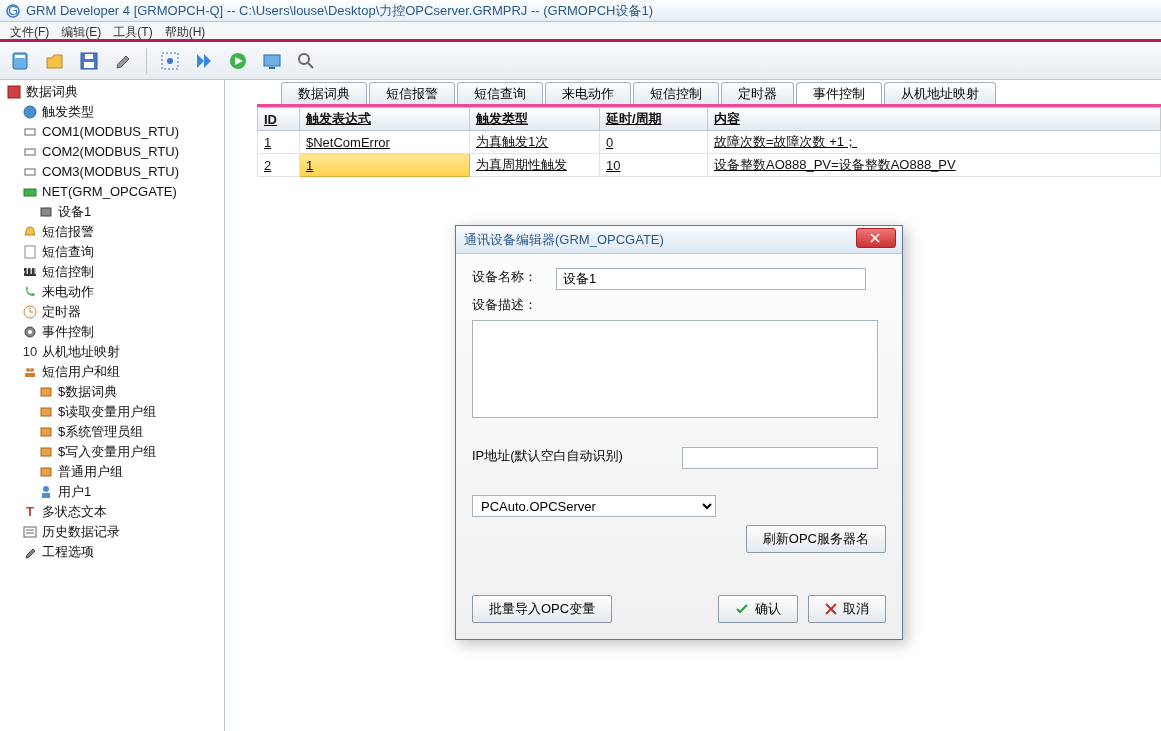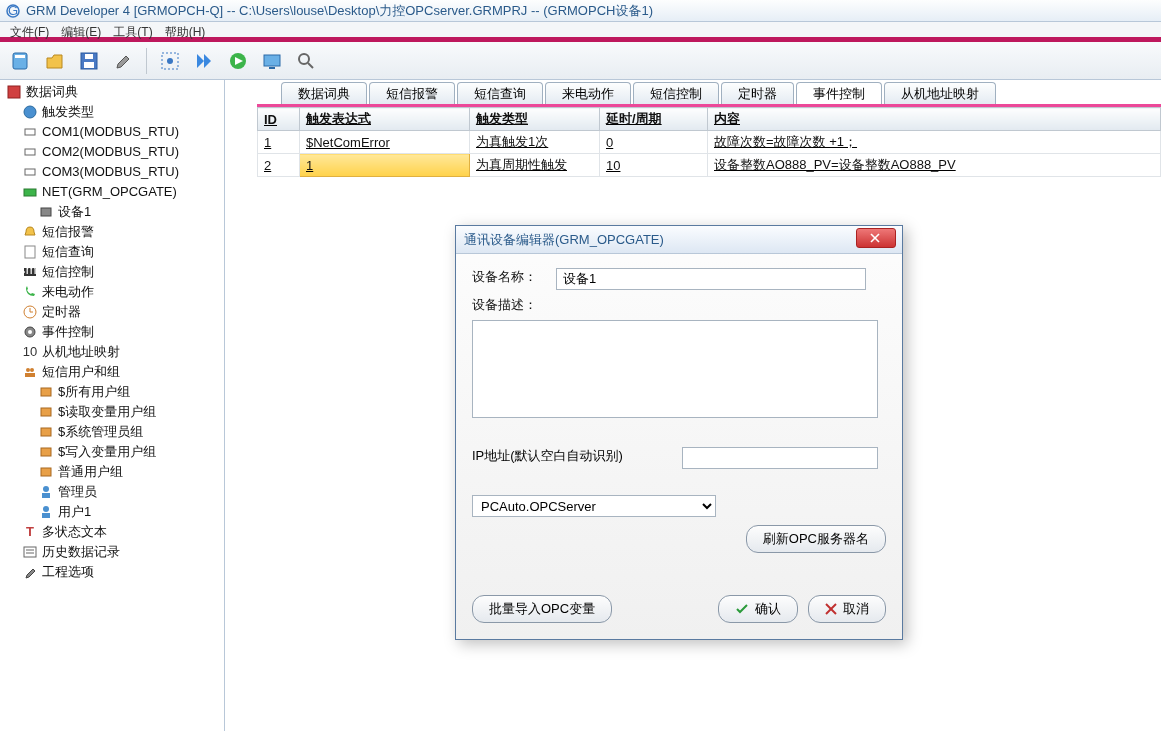--- a/index.html
+++ b/index.html
@@ -1,19 +1,19 @@
 <!DOCTYPE html>
 <html><head>
 <meta charset="utf-8">
 <style>
 * { box-sizing: border-box; margin: 0; padding: 0; font-family: "Microsoft YaHei", "SimSun", sans-serif; font-size: 13px; }
 body { background: #fff; width: 1161px; height: 731px; overflow: hidden; position: relative; }
 .titlebar { height: 22px; background: linear-gradient(#fdfefe, #e6eef6); border-bottom: 1px solid #b8c7d8; display: flex; align-items: center; padding: 0 6px; color: #2a5a8a; font-size: 12px; }
 .titlebar .icon { margin-right: 6px; }
-.menubar { height: 20px; background: #f4f6f8; border-bottom: 5px solid #be185d; display: flex; padding: 0 4px; }
+.menubar { height: 20px; background: #f4f6f8; border-bottom: 3px solid #be185d; display: flex; padding: 0 4px; }
 .menubar .item { padding: 2px 6px; color: #333; cursor: default; font-size: 12px; }
 .toolbar { height: 38px; background: linear-gradient(#f8fafc, #e8edf2); border-bottom: 1px solid #b8c7d8; display: flex; align-items: center; padding: 0 6px; gap: 4px; }
 .toolbar .t-btn { width: 30px; height: 28px; display: flex; align-items: center; justify-content: center; border: 1px solid transparent; border-radius: 3px; cursor: pointer; }
 .toolbar .sep { width: 1px; height: 26px; background: #c0c8d0; margin: 0 4px; }
 .content { display: flex; height: calc(731px - 80px); gap: 32px; }
 .sidebar { width: 225px; background: #fff; border-right: 1px solid #b8c7d8; overflow-y: auto; padding: 2px 0; }
 .tree { list-style: none; }
 .tree li { display: flex; align-items: center; padding: 1px 4px; white-space: nowrap; color: #111; cursor: pointer; font-size: 13px; line-height: 18px; }
 .tree li .indent { display: inline-block; }
 .tree li .ico { width: 16px; height: 16px; margin-right: 4px; display: inline-flex; align-items: center; justify-content: center; }
@@ -28,21 +28,21 @@
 .grid td.sel { background: linear-gradient(#ffe89a,#ffd24a); border: 1px solid #e0b040; }
 .dialog { position: absolute; left: 455px; top: 225px; width: 448px; background: linear-gradient(#fdfdfd,#f0f0f0); border: 1px solid #5a7aa0; box-shadow: 4px 4px 14px rgba(0,0,0,.25); }
 .dialog .dlg-title { height: 28px; background: linear-gradient(#fafcff,#dde7f3); border-bottom: 1px solid #b8c7d8; display: flex; align-items: center; padding: 0 8px; color: #2a5a8a; font-size: 13px; position: relative; }
 .dialog .dlg-close { position: absolute; right: 6px; top: 2px; width: 40px; height: 20px; background: linear-gradient(#e77,#c33); border: 1px solid #a22; border-radius: 3px; display: flex; align-items: center; justify-content: center; color: #fff; cursor: pointer; }
 .dialog .dlg-body { padding: 14px 16px 16px; }
 .dialog .row { display: flex; align-items: flex-start; margin-bottom: 6px; }
 .dialog .lbl { width: 84px; color: #111; font-size: 13px; }
 .dialog input[type=text] { border: 1px solid #a8b4c0; padding: 2px 6px; font-size: 13px; background: #fff; height: 22px; }
 .dialog textarea { width: 406px; height: 98px; border: 1px solid #a8b4c0; resize: none; font-size: 13px; background: #fff; }
 .dialog select { border: 1px solid #a8b4c0; padding: 2px 4px; font-size: 13px; background: #fff; height: 22px; width: 244px; }
-.dialog .btn { border: 1px solid #8a98a8; background: linear-gradient(#fdfdfd,#e5e9ee); padding: 4px 16px; cursor: pointer; font-size: 13px; border-radius: 12px; display: inline-flex; align-items: center; gap: 6px; }
+.dialog .btn { border: 1px solid #8a98a8; background: linear-gradient(#fdfdfd,#e5e9ee); padding: 4px 16px; cursor: pointer; font-size: 13px; border-radius: 2px; display: inline-flex; align-items: center; gap: 6px; }
 .dialog .footer { display: flex; justify-content: space-between; margin-top: 42px; }
 .dialog .footer .right { display: flex; gap: 10px; }
 svg { display: block; }
 </style>
 </head>
 <body>
 
 <div class="titlebar">
   <span class="icon">
     <svg width="14" height="14">
@@ -262,21 +262,21 @@
           </span>
           <span>短信用户和组</span>
         </li>
       <li>
           <span class="indent" style="width:34px"></span>
           <span class="ico">
             <svg width="14" height="14">
               <rect x="2" y="3" width="10" height="8" fill="#e8a048" stroke="#a86820"></rect>
             </svg>
           </span>
-          <span>$所有用户组</span>
+          <span>$数据词典</span>
         </li>
       <li>
           <span class="indent" style="width:34px"></span>
           <span class="ico">
             <svg width="14" height="14">
               <rect x="2" y="3" width="10" height="8" fill="#e8a048" stroke="#a86820"></rect>
             </svg>
           </span>
           <span>$读取变量用户组</span>
         </li>
@@ -299,30 +299,20 @@
           <span>$写入变量用户组</span>
         </li>
       <li>
           <span class="indent" style="width:34px"></span>
           <span class="ico">
             <svg width="14" height="14">
               <rect x="2" y="3" width="10" height="8" fill="#e8a048" stroke="#a86820"></rect>
             </svg>
           </span>
           <span>普通用户组</span>
-        </li>
-      <li>
-          <span class="indent" style="width:34px"></span>
-          <span class="ico">
-            <svg width="14" height="14">
-              <circle cx="7" cy="4" r="3" fill="#4a90d0"></circle>
-              <rect x="3" y="8" width="8" height="5" fill="#4a90d0"></rect>
-            </svg>
-          </span>
-          <span>管理员</span>
         </li>
       <li>
           <span class="indent" style="width:34px"></span>
           <span class="ico">
             <svg width="14" height="14">
               <circle cx="7" cy="4" r="3" fill="#4a90d0"></circle>
               <rect x="3" y="8" width="8" height="5" fill="#4a90d0"></rect>
             </svg>
           </span>
           <span>用户1</span>

